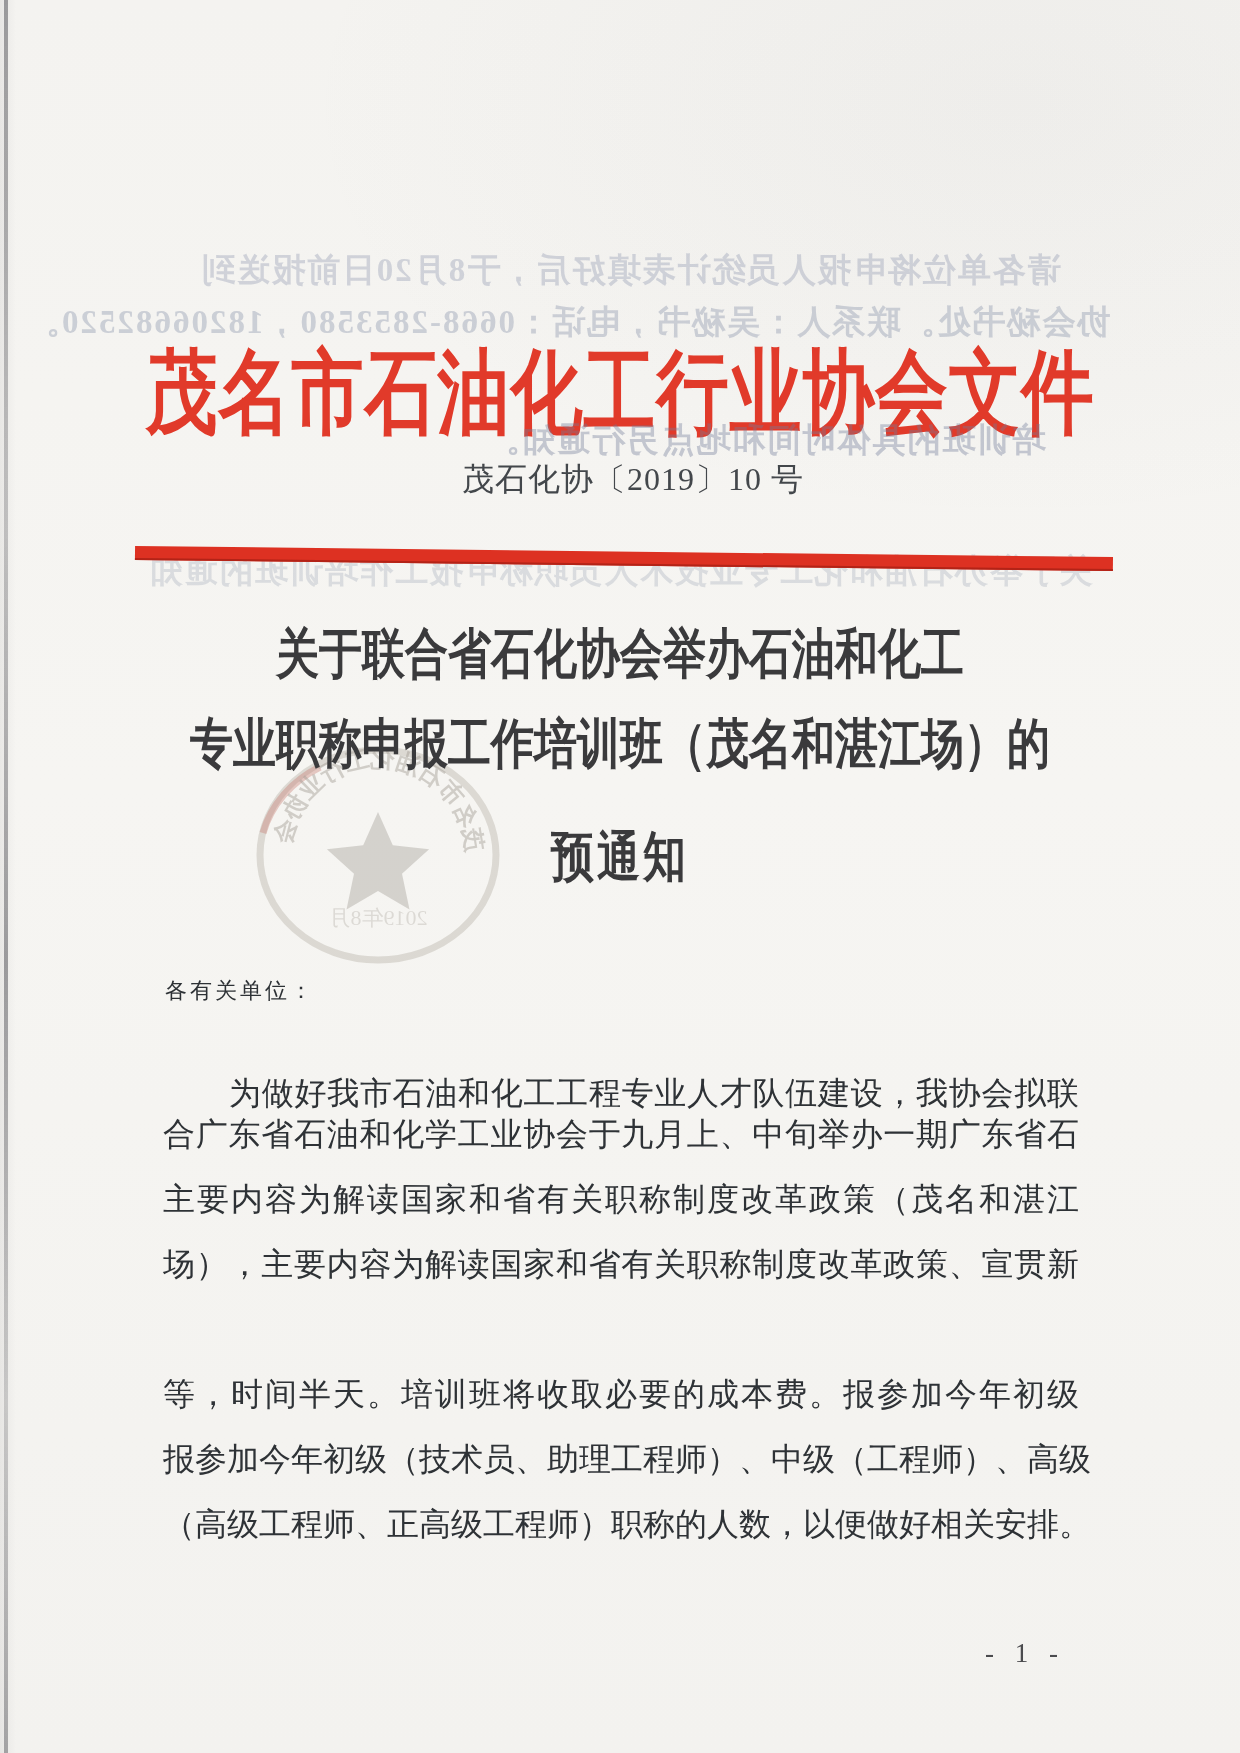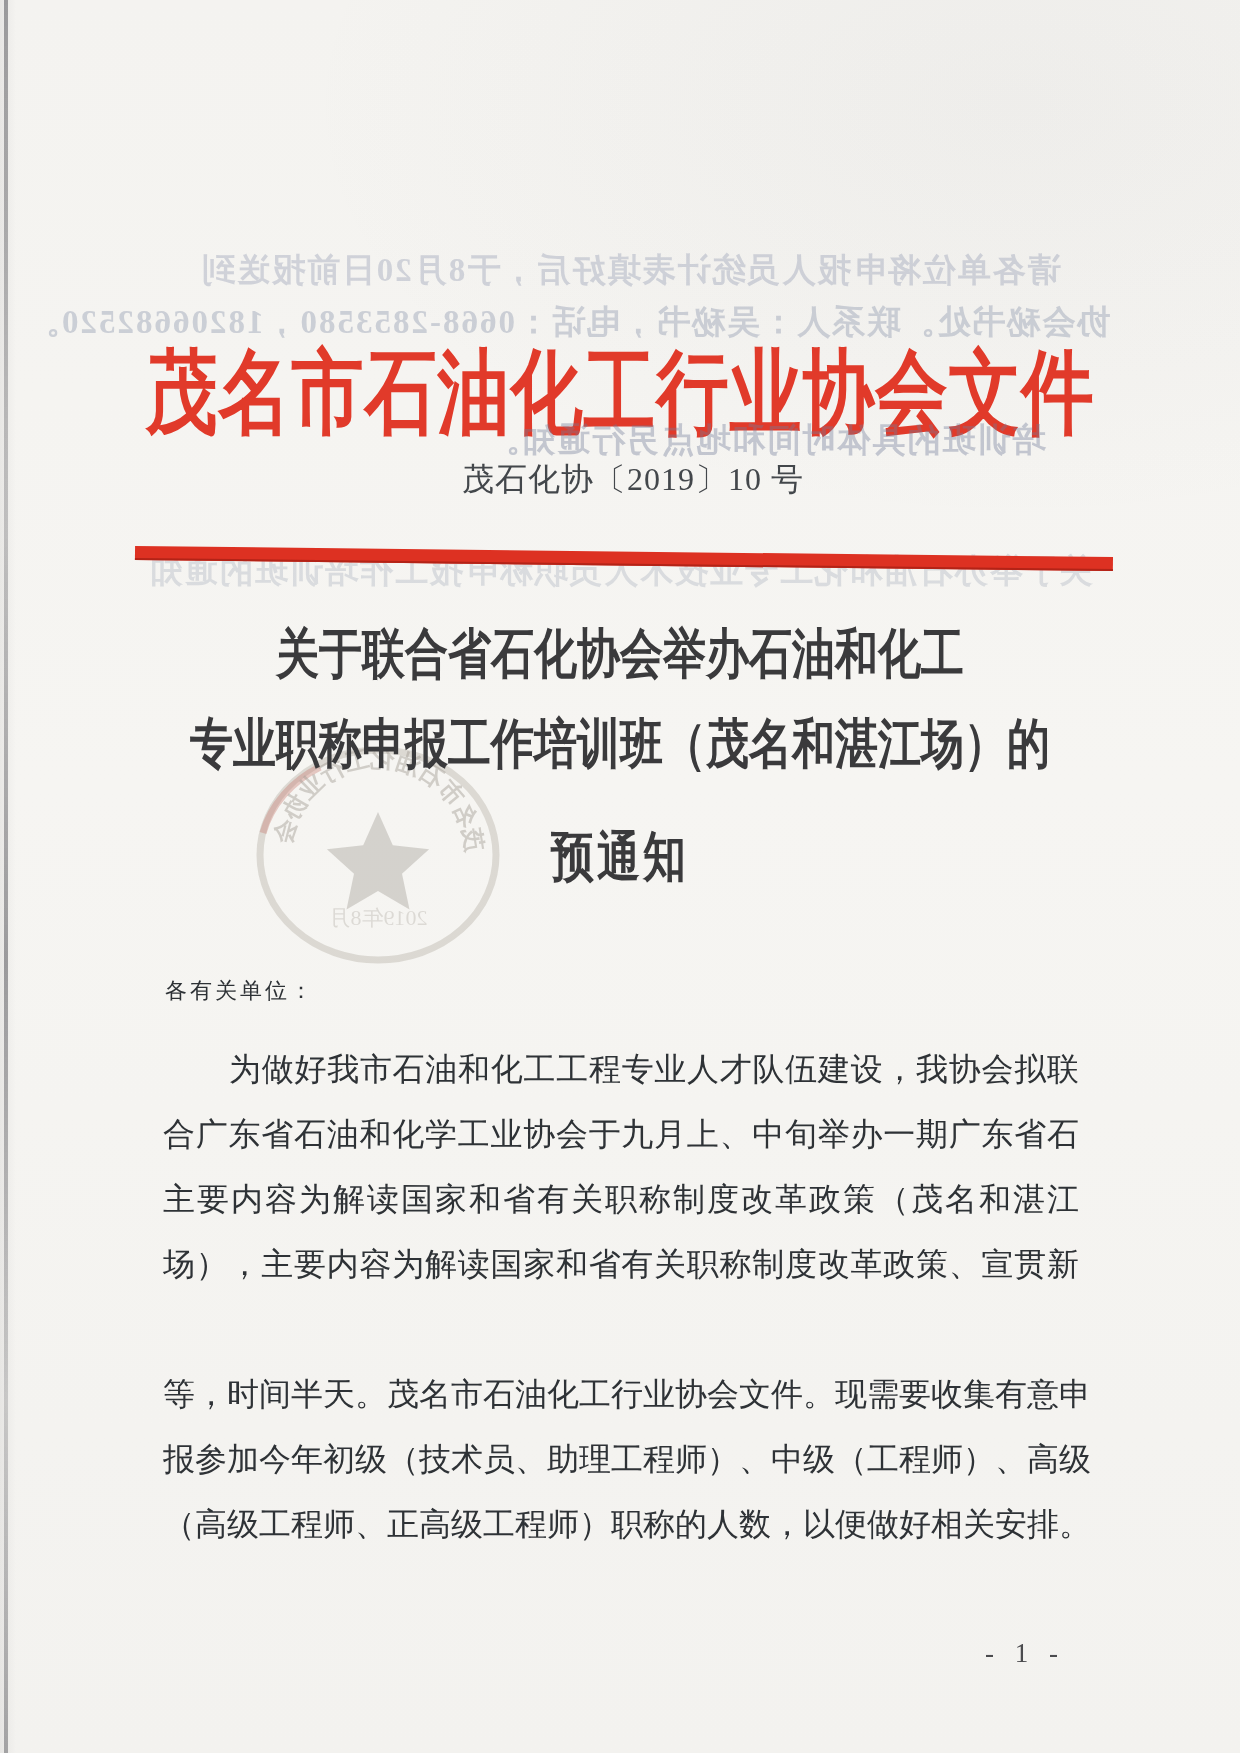--- a/index.html
+++ b/index.html
@@ -91,21 +91,21 @@
     z-index:4;
   }
   .body-line{
     position:absolute;left:163px;width:916px;
     font-size:32px;color:#2e3236;
     text-align:justify;
     text-align-last:justify;
     white-space:nowrap;
     z-index:4;
   }
-  .body-line.indent{padding-left:66px;width:850px;}
+  .body-line.indent{padding-left:66px;width:850px;margin-top:24px;}
   .page-number{
     position:absolute;left:955px;top:1638px;width:140px;
     text-align:center;
     font-size:27px;color:#4b4b4e;
     letter-spacing:7px;
     white-space:nowrap;
   }
 </style>
 </head>
 <body>
@@ -143,19 +143,19 @@
   <div class="doc-title t1">关于联合省石化协会举办石油和化工</div>
   <div class="doc-title t2">专业职称申报工作培训班（茂名和湛江场）的</div>
   <div class="doc-title t3">预通知</div>
 
   <div class="salutation">各有关单位：</div>
 
   <div class="body-line indent" style="top:1048px">为做好我市石油和化工工程专业人才队伍建设，我协会拟联</div>
   <div class="body-line" style="top:1113px">合广东省石油和化学工业协会于九月上、中旬举办一期广东省石</div>
   <div class="body-line" style="top:1178px">主要内容为解读国家和省有关职称制度改革政策（茂名和湛江</div>
   <div class="body-line" style="top:1243px">场），主要内容为解读国家和省有关职称制度改革政策、宣贯新</div>
-  <div class="body-line" style="top:1373px">等，时间半天。茂名市石油化工行业协会文件。现需要收集有意申</div>
+  <div class="body-line" style="top:1373px">等，时间半天。培训班将收取必要的成本费。报参加今年初级</div>
   <div class="body-line" style="top:1438px">报参加今年初级（技术员、助理工程师）、中级（工程师）、高级</div>
   <div class="body-line" style="top:1503px">（高级工程师、正高级工程师）职称的人数，以便做好相关安排。</div>
 
   <div class="page-number">- 1 -</div>
 
 </div>
 
 </body></html>

